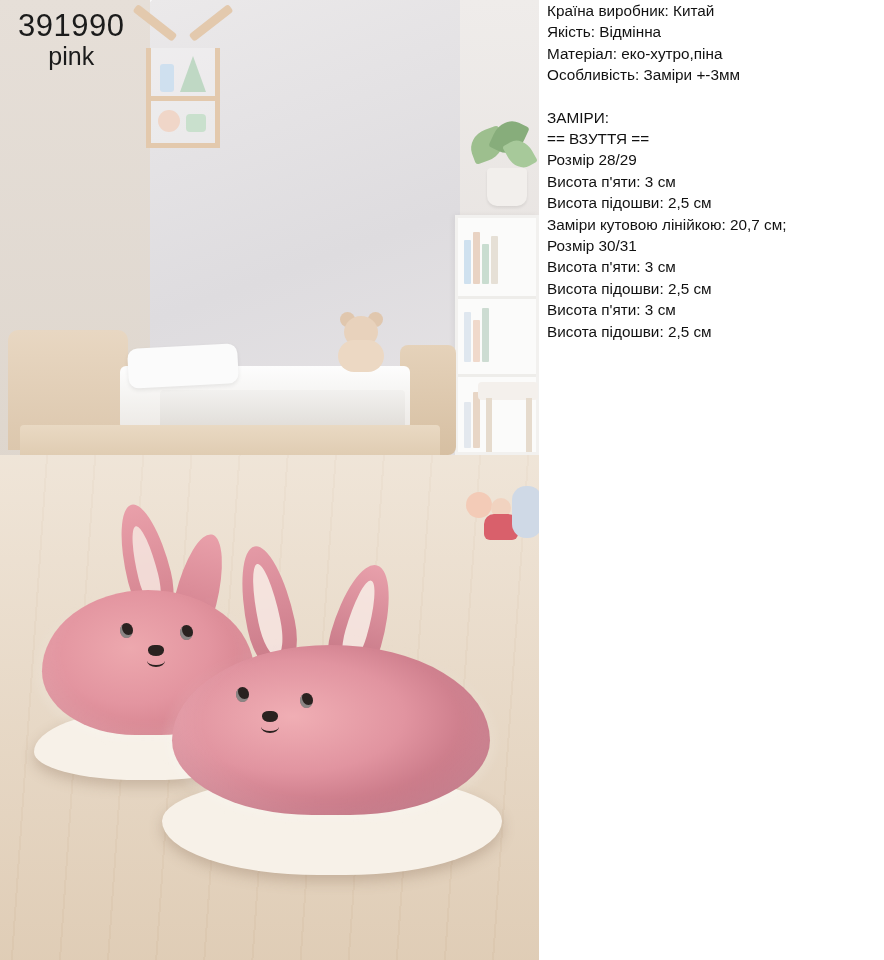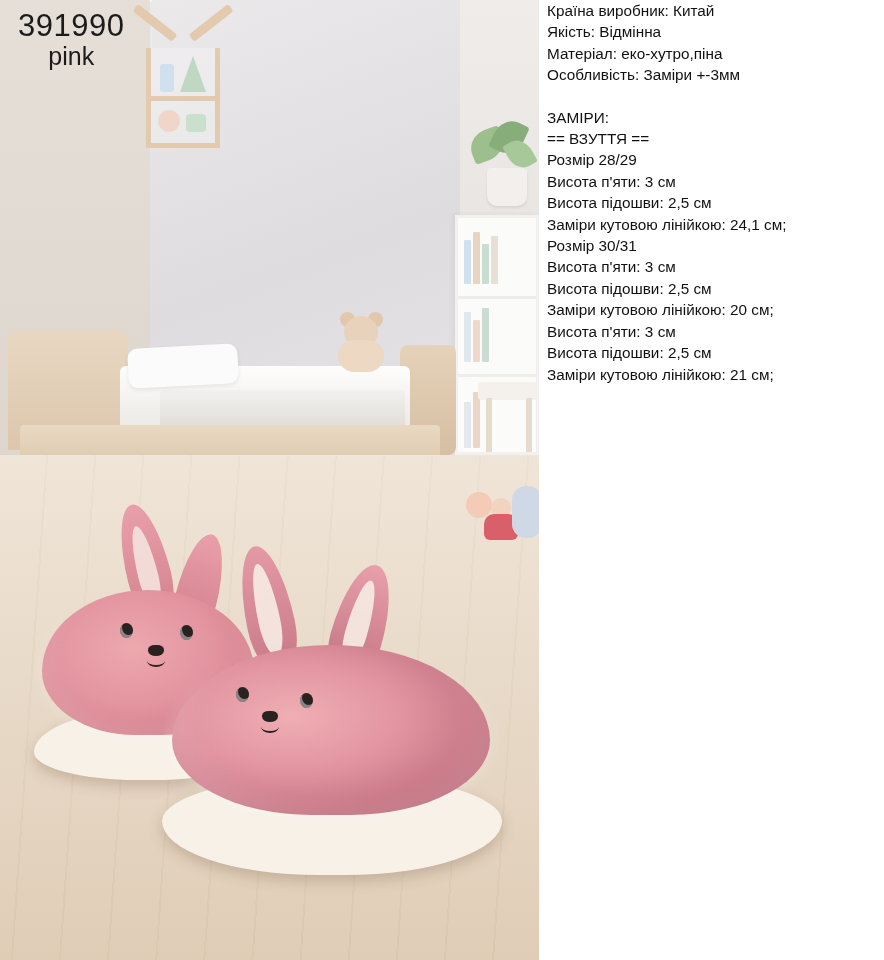--- a/index.html
+++ b/index.html
@@ -437,25 +437,23 @@
     <div class="spec-line">Особливість: Заміри +-3мм</div>
 
     <div class="spec-gap"></div>
 
     <div class="spec-line">ЗАМІРИ:</div>
     <div class="spec-line">== ВЗУТТЯ ==</div>
 
     <div class="spec-line">Розмір 28/29</div>
     <div class="spec-line">Висота п'яти: 3 см</div>
     <div class="spec-line">Висота підошви: 2,5 см</div>
-    <div class="spec-line">Заміри кутовою лінійкою: 24,1 см;</div>
+    <div class="spec-line">Заміри кутовою лінійкою: 20,7 см;</div>
 
     <div class="spec-line">Розмір 30/31</div>
     <div class="spec-line">Висота п'яти: 3 см</div>
     <div class="spec-line">Висота підошви: 2,5 см</div>
-    <div class="spec-line">Заміри кутовою лінійкою: 20 см;</div>
 
     <div class="spec-line">Висота п'яти: 3 см</div>
     <div class="spec-line">Висота підошви: 2,5 см</div>
-    <div class="spec-line">Заміри кутовою лінійкою: 21 см;</div>
   </div>
 
 </div>
 
 </body></html>

